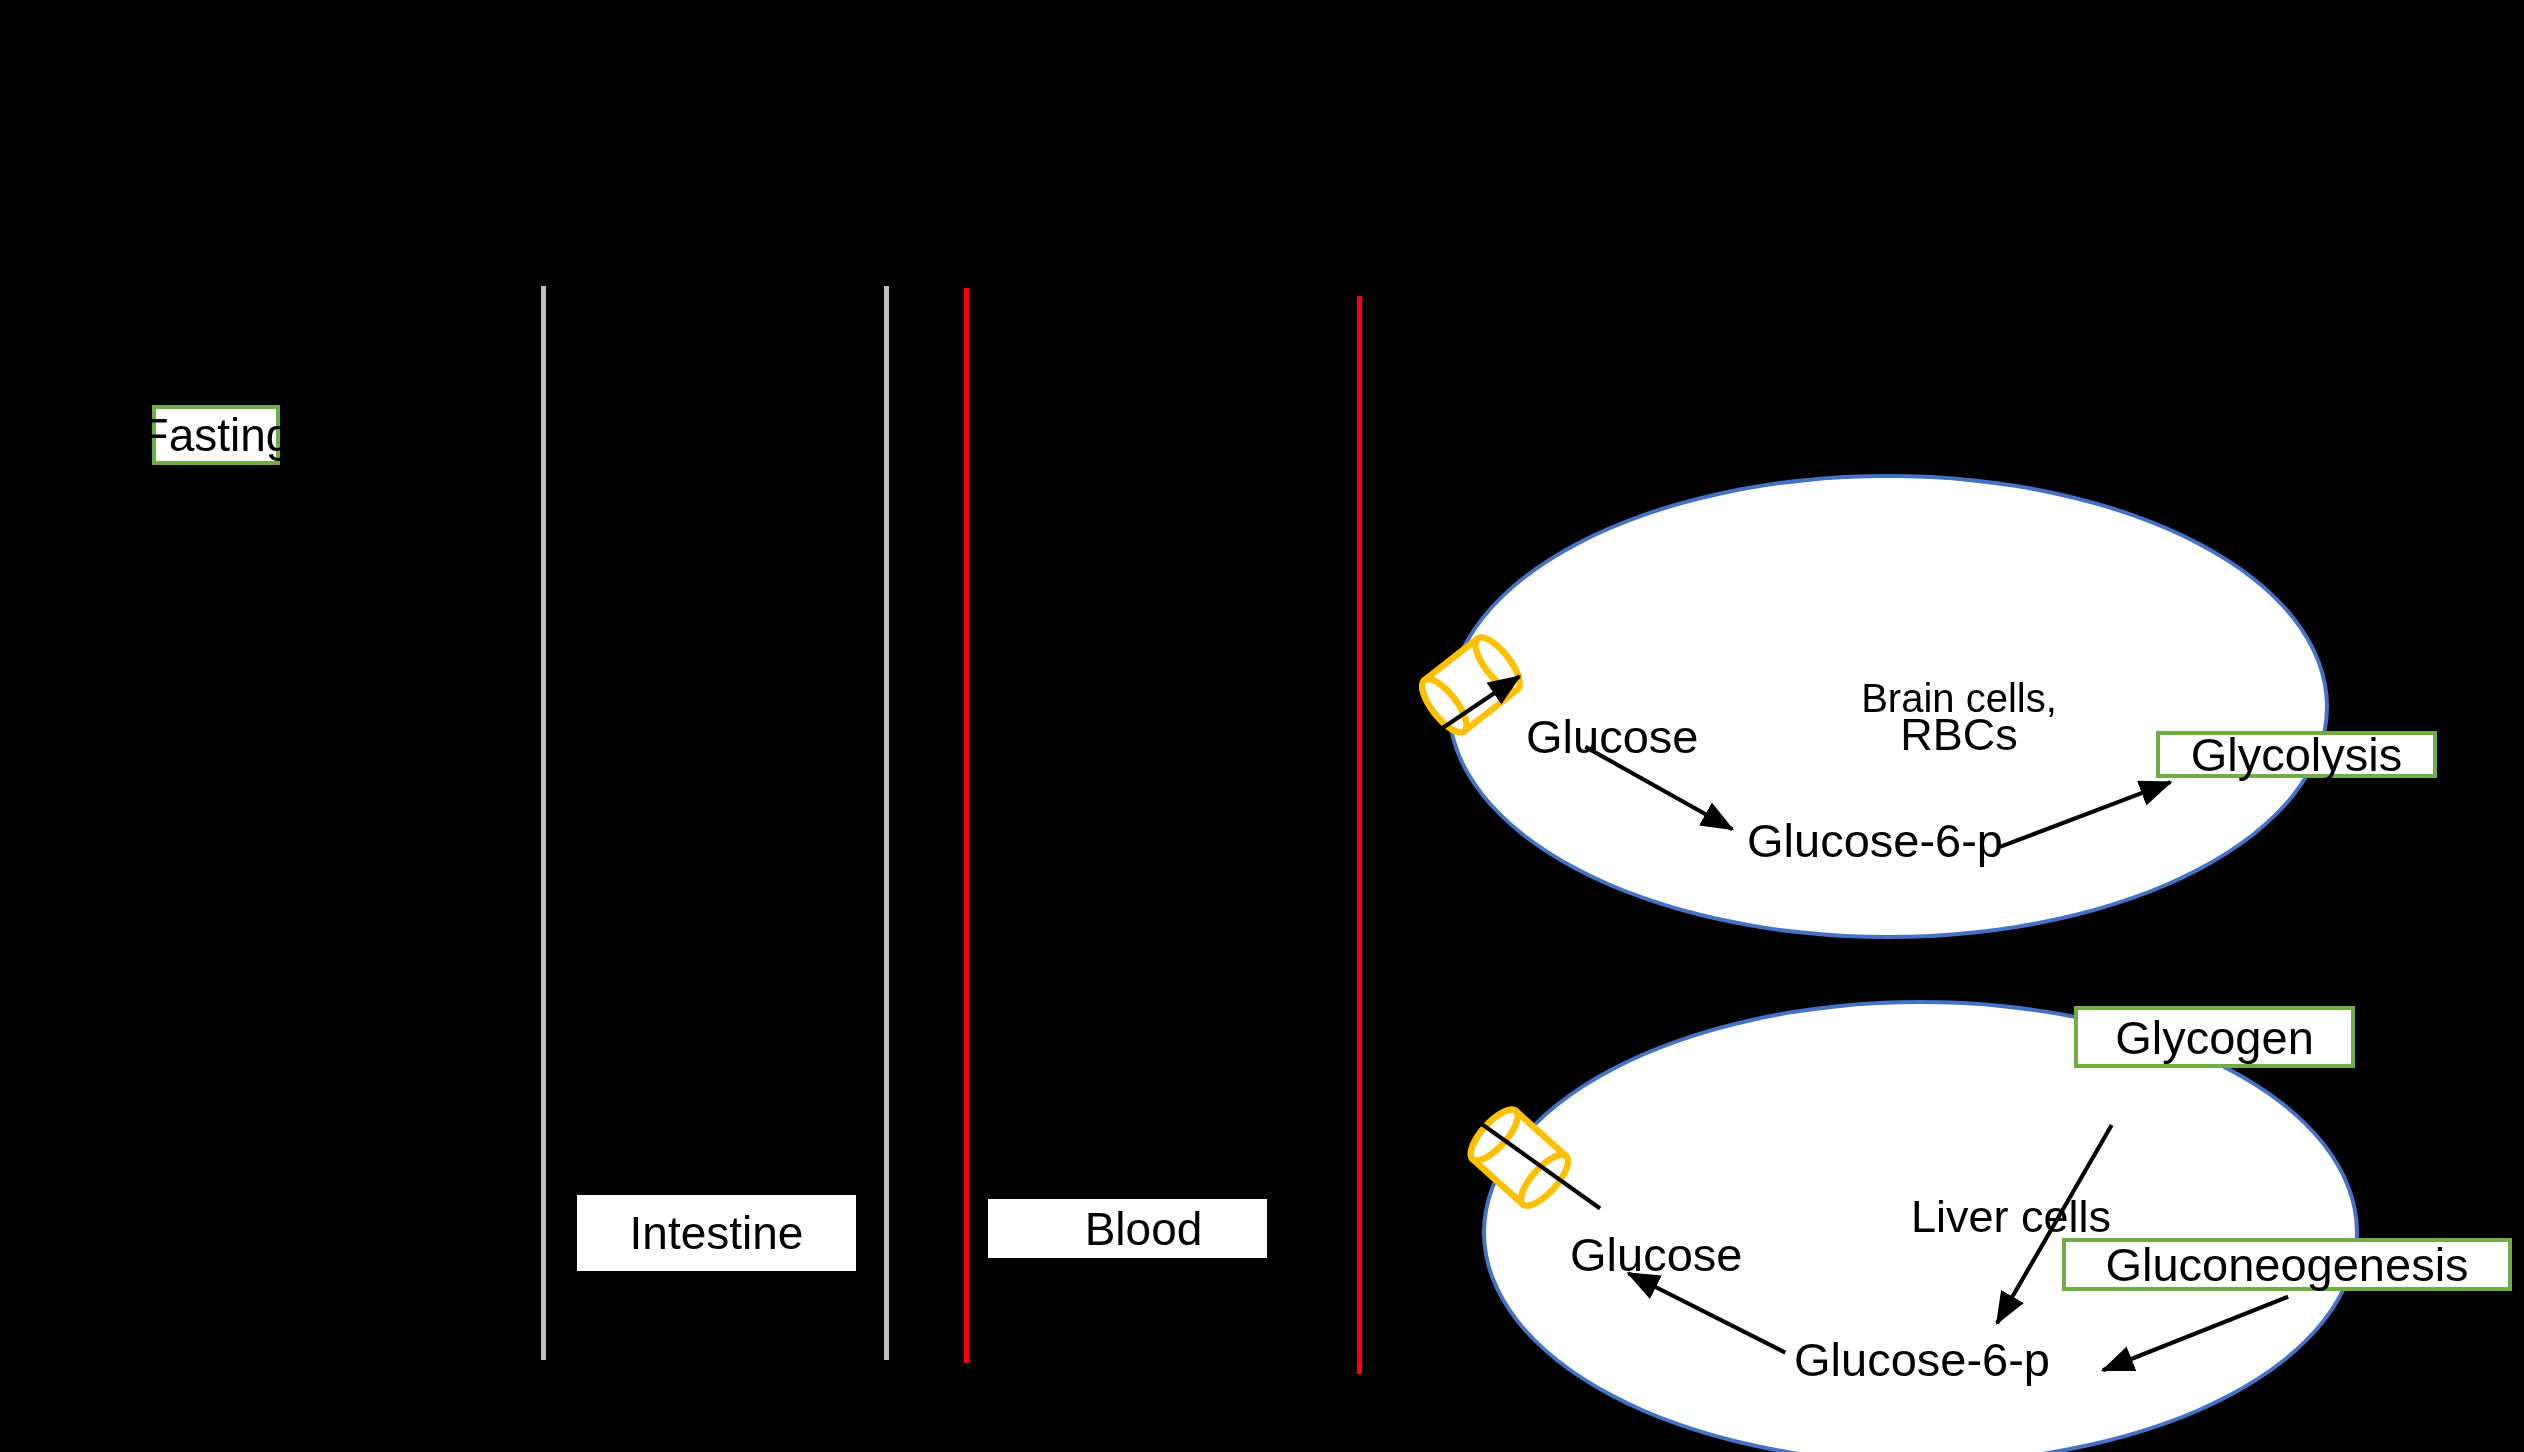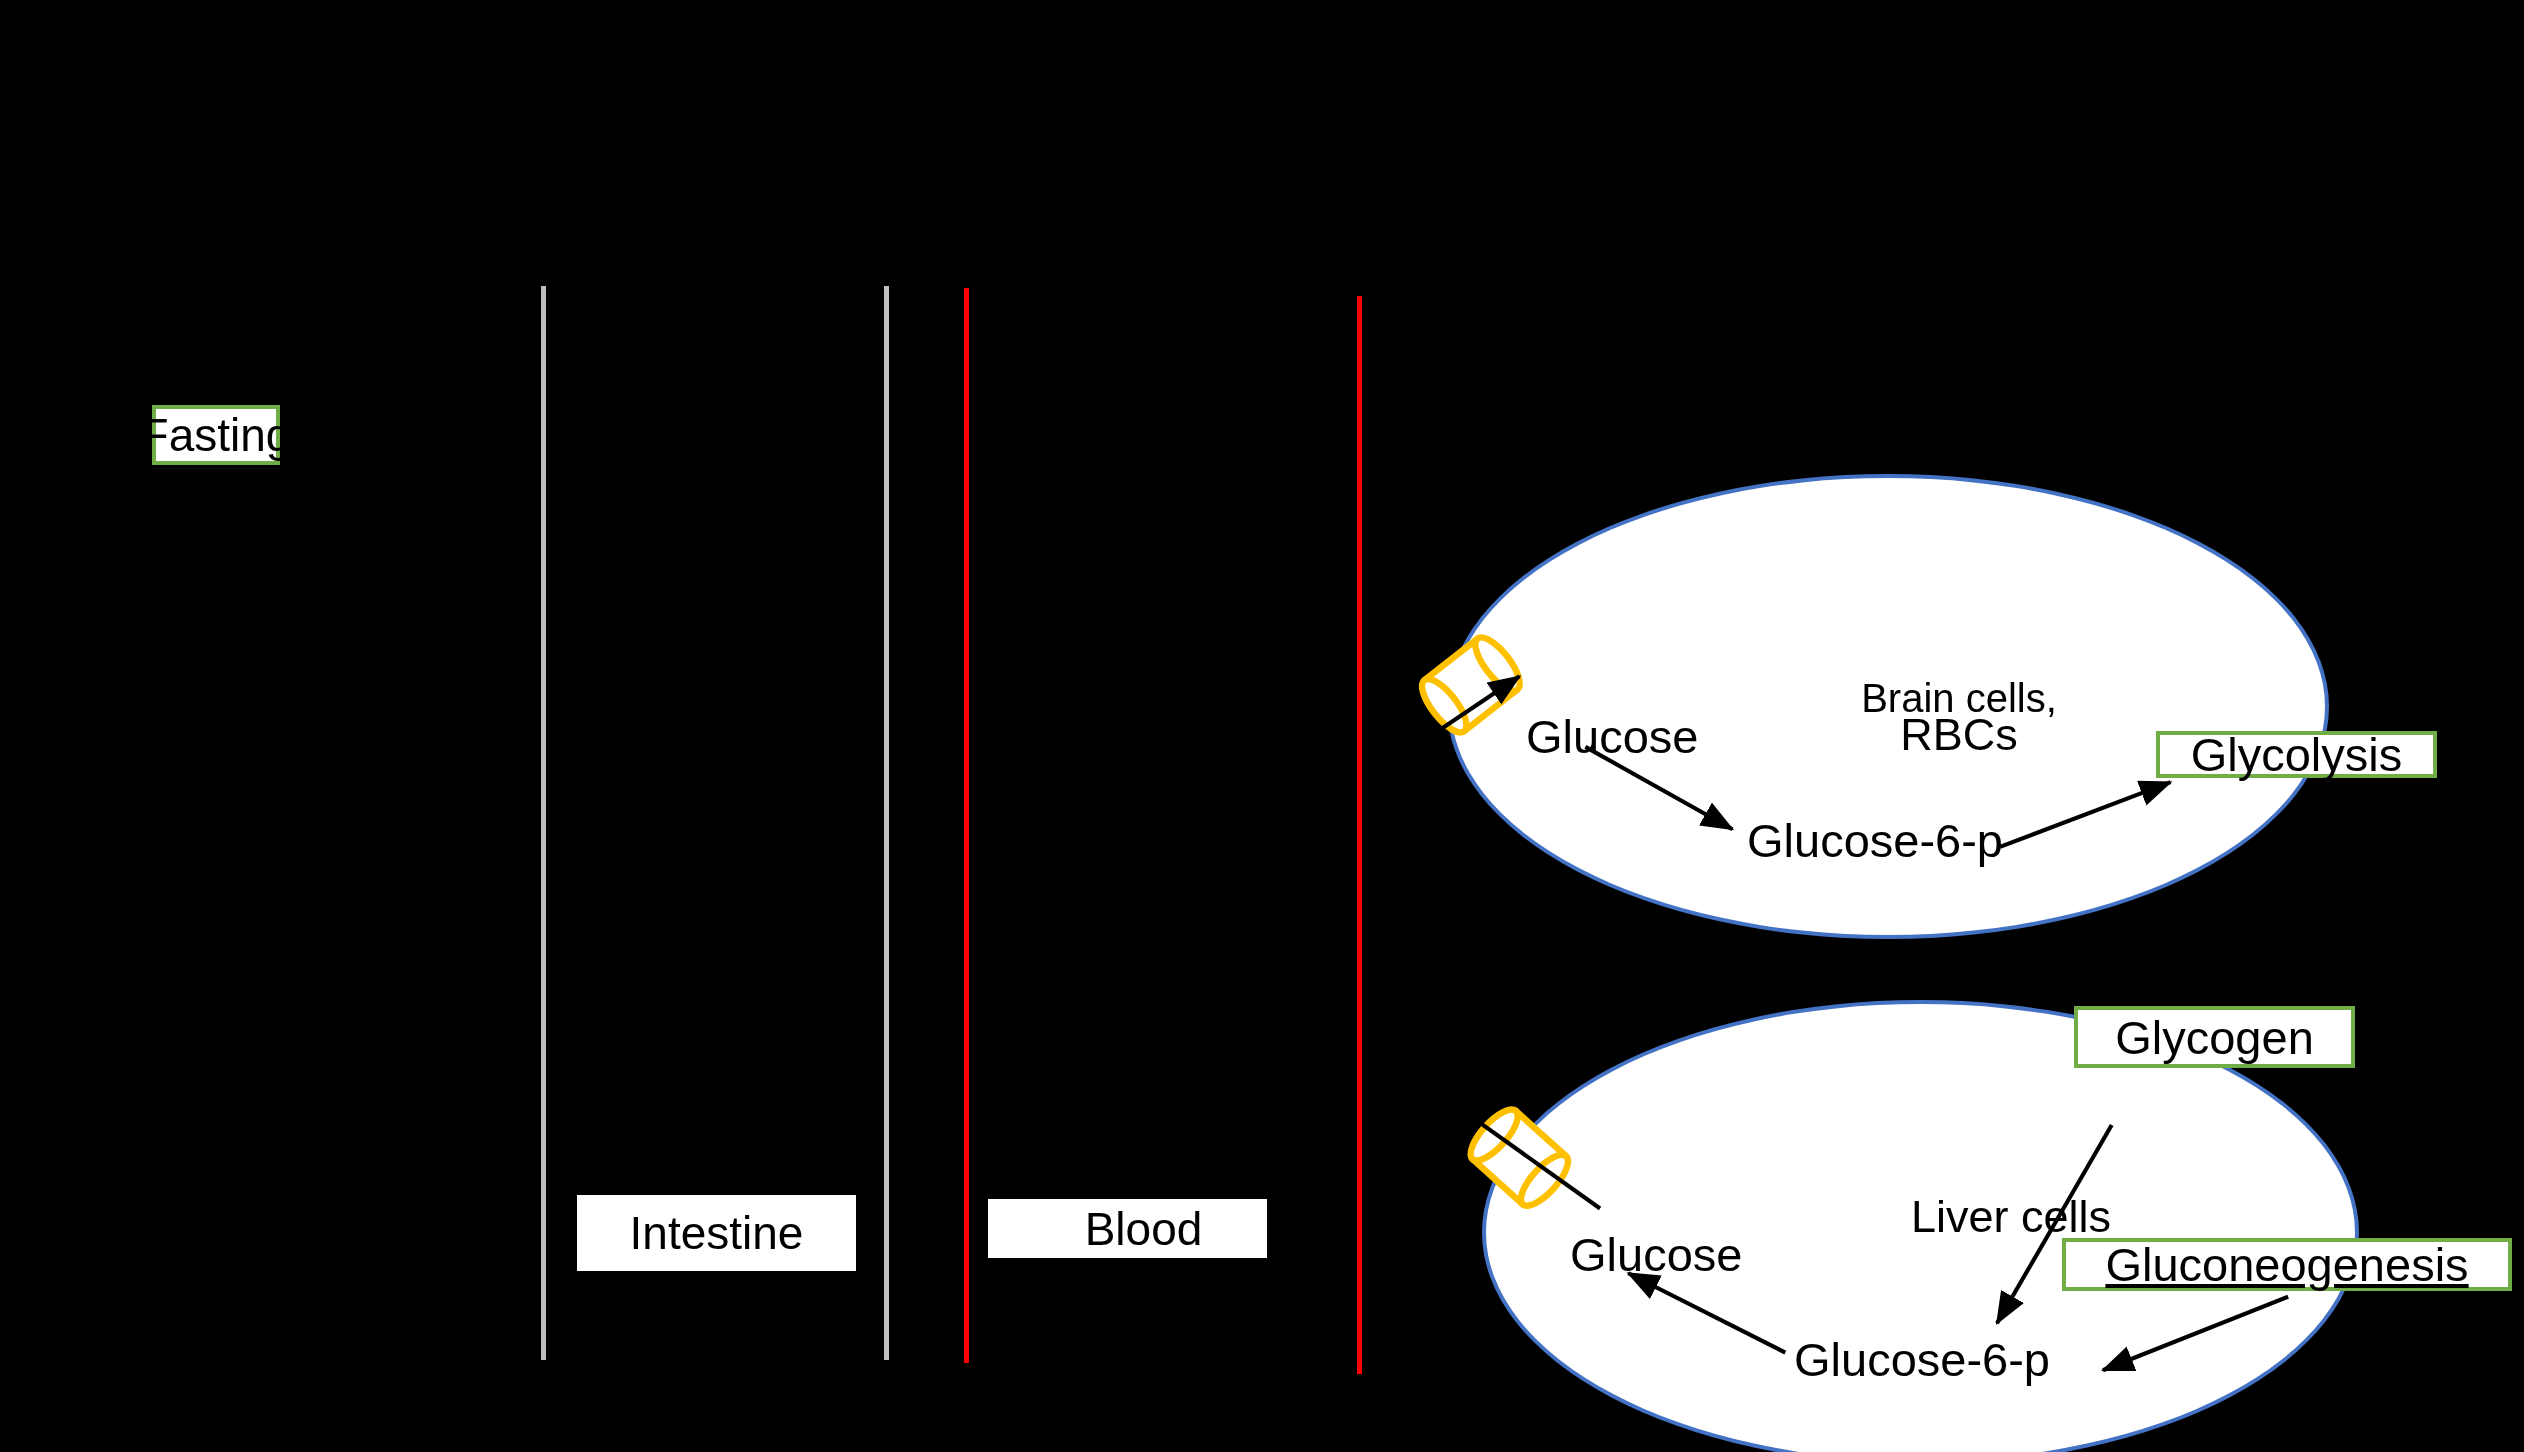--- a/index.html
+++ b/index.html
@@ -147,21 +147,21 @@
   <div class="cell-text" style="left:1911px; top:1191px; font-size:45px;">Liver  cells</div>
 
   <div class="cell-text" style="left:1570px; top:1227px;">Glucose</div>
 
   <div class="cell-text" style="left:1794px; top:1332px;">Glucose-6-p</div>
 
   <div class="proc-box" style="left:2074px; top:1006px; width:281px; height:62px;">
     <span>Glycogen</span>
   </div>
 
-  <div class="proc-box" style="left:2062px; top:1238px; width:450px; height:53px;text-decoration:underline;">
+  <div class="proc-box" style="left:2062px; top:1238px; width:450px; height:53px;">
     <span>Gluconeogenesis</span>
   </div>
 
   <svg class="svg-layer" viewBox="0 0 4292 2469">
     <defs>
       <marker id="ah" markerWidth="9" markerHeight="9" refX="7.5" refY="3.2" orient="auto" markerUnits="strokeWidth">
         <path d="M0,0 L8,3.2 L0,6.4 z" fill="#000000"></path>
       </marker>
     </defs>
 

